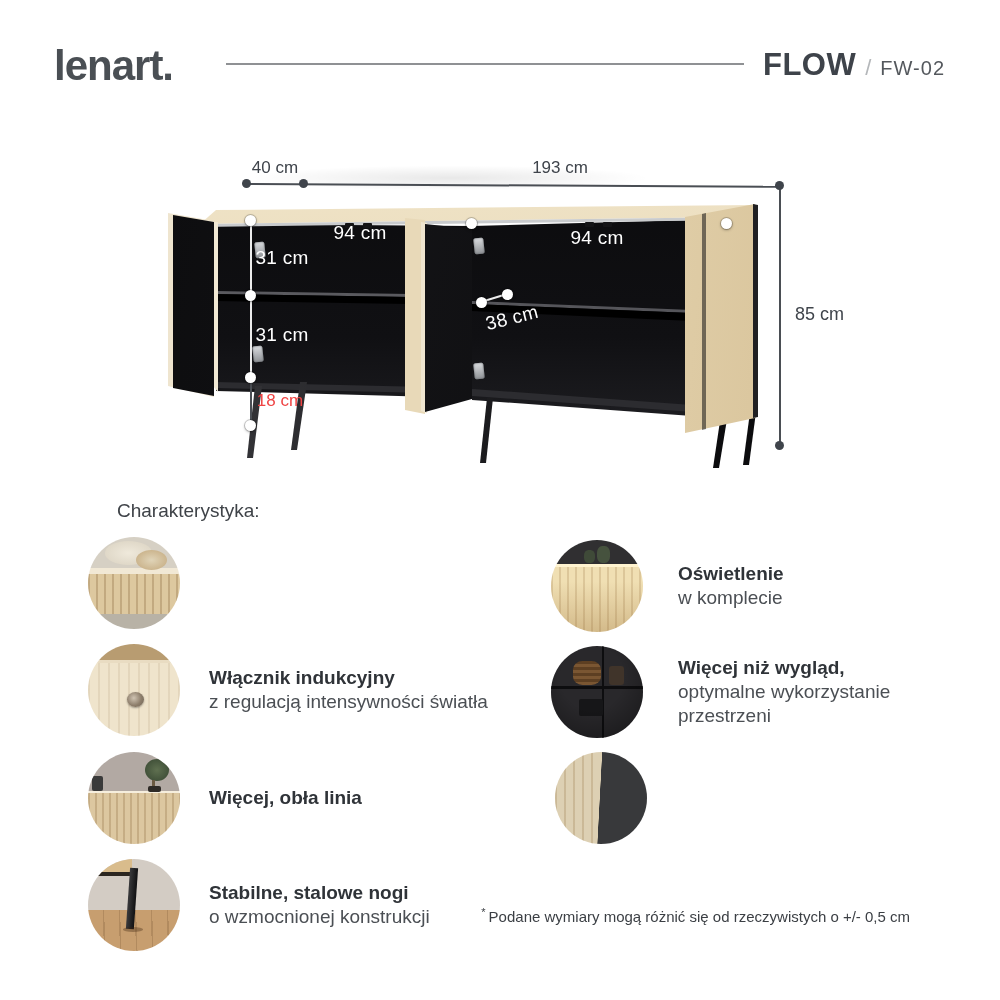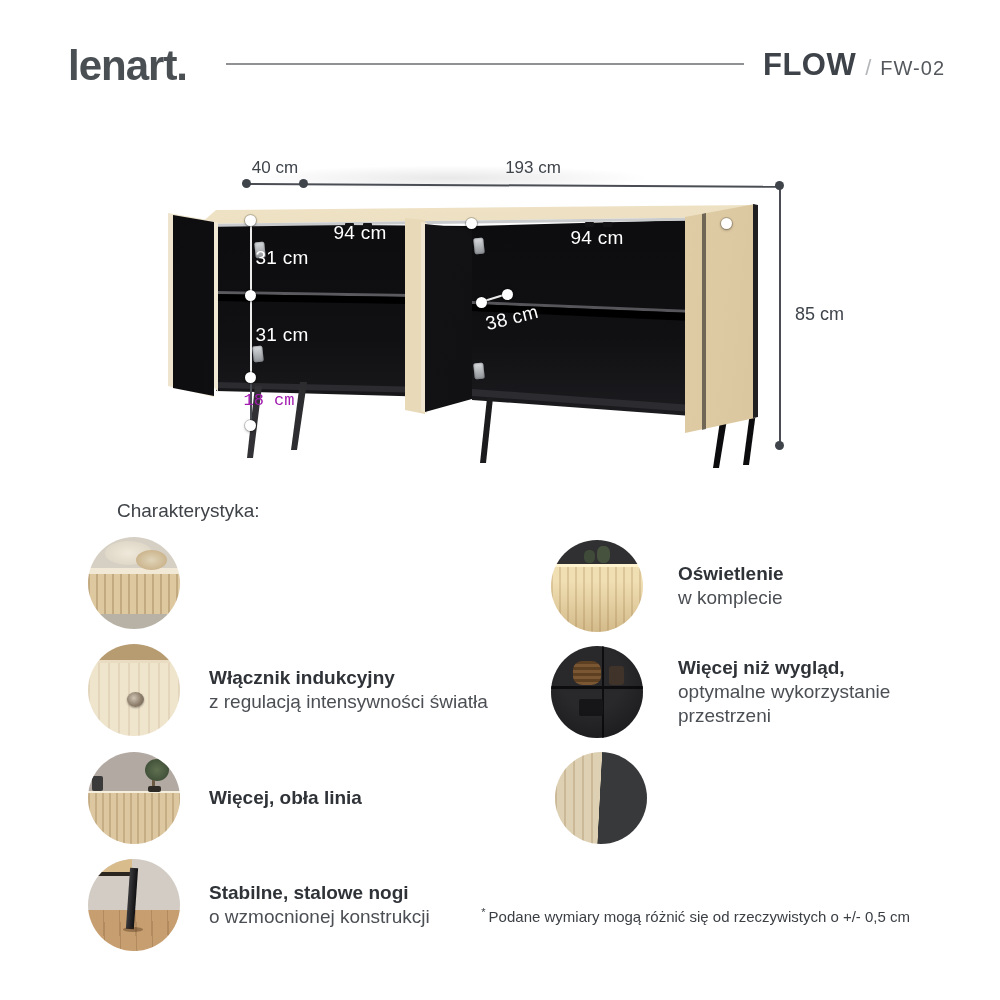--- a/index.html
+++ b/index.html
@@ -1,21 +1,21 @@
 <!DOCTYPE html>
 <html><head>
 <meta charset="utf-8">
 <style>
   html,body{margin:0;padding:0;background:#fff;}
   body{width:1000px;height:1000px;position:relative;overflow:hidden;
        font-family:"Liberation Sans","DejaVu Sans",sans-serif;color:#3b3f46;}
   .abs{position:absolute;}
   .part{position:absolute;inset:0;}
   
-  .logo{left:68px;top:42px;font-size:42px;font-weight:bold;color:#4a4f54;letter-spacing:-1px;}
+  .logo{left:54px;top:42px;font-size:42px;font-weight:bold;color:#4a4f54;letter-spacing:-1px;}
   .hline{left:226px;top:63px;width:518px;height:1.5px;background:#8f9194;}
   .product{right:55px;top:47px;display:flex;align-items:baseline;gap:9px;}
   .pname{font-size:31px;font-weight:bold;color:#3e434a;letter-spacing:.5px;}
   .psep{font-size:22px;color:#b4b7ba;}
   .pcode{font-size:20px;color:#54585d;letter-spacing:1px;}
   
   #diagram{left:165px;top:160px;width:690px;height:322px;}
   .dimlabel{position:absolute;font-size:17px;color:#3f444b;text-align:center;width:100px;}
   .wlabel{position:absolute;font-size:19px;color:#ffffff;text-align:center;width:100px;letter-spacing:.3px;}
   .ddot{position:absolute;width:9px;height:9px;border-radius:50%;background:#3f444b;}
@@ -122,27 +122,27 @@
   <div class="wdot" style="left:80px;top:55px;"></div>
   <div class="wdot" style="left:80px;top:130px;"></div>
   <div class="wdot" style="left:80px;top:212px;"></div>
   <div class="wdot" style="left:80px;top:260px;"></div>
   <div class="wdot" style="left:301px;top:58px;"></div>
   <div class="wdot" style="left:556px;top:58px;"></div>
   <div class="wdot" style="left:311px;top:137px;"></div>
   <div class="wdot" style="left:337px;top:129px;"></div>
 
   <div class="dimlabel" style="left:60px;top:-2px;">40 cm</div>
-  <div class="dimlabel" style="left:318px;top:-2px;">193 cm</div>
+  <div class="dimlabel" style="left:345px;top:-2px;">193 cm</div>
   <div class="dimlabel" style="left:630px;top:144px;width:70px;text-align:left;font-size:18px;">85 cm</div>
   <div class="wlabel" style="left:145px;top:62px;">94 cm</div>
   <div class="wlabel" style="left:382px;top:67px;">94 cm</div>
   <div class="wlabel" style="left:67px;top:87px;">31 cm</div>
   <div class="wlabel" style="left:67px;top:164px;">31 cm</div>
-  <div class="dimlabel" style="left:54px;top:231px;color:#a21caf;font-family:Liberation Mono, monospace;">18 cm</div>
+  <div class="dimlabel" style="left:65px;top:231px;color:#ef4444;">18 cm</div>
   <div class="wlabel" style="left:297px;top:147px;transform:rotate(-14deg);">38 cm</div>
 </div>
 
 <div class="abs heading">Charakterystyka:</div>
 
 <div class="feat" style="left:88px;top:537px;">
   <div class="circ" style="background:linear-gradient(180deg,#d6d0c4 0 34%,#f1e8d5 34% 40%,#ddc89f 40% 84%,#b8b2a6 84% 100%);">
     <div style="left:18%;top:4%;width:52%;height:26%;border-radius:50%;background:radial-gradient(#efe9db,#d9d1c0);"></div>
     <div style="left:52%;top:14%;width:34%;height:22%;border-radius:50%;background:radial-gradient(#e0d4b8,#c3a87c);"></div>
     <div style="left:0;top:40%;width:100%;height:44%;background:repeating-linear-gradient(90deg,rgba(125,90,48,.28) 0 2px,rgba(0,0,0,0) 2px 8px);"></div>

